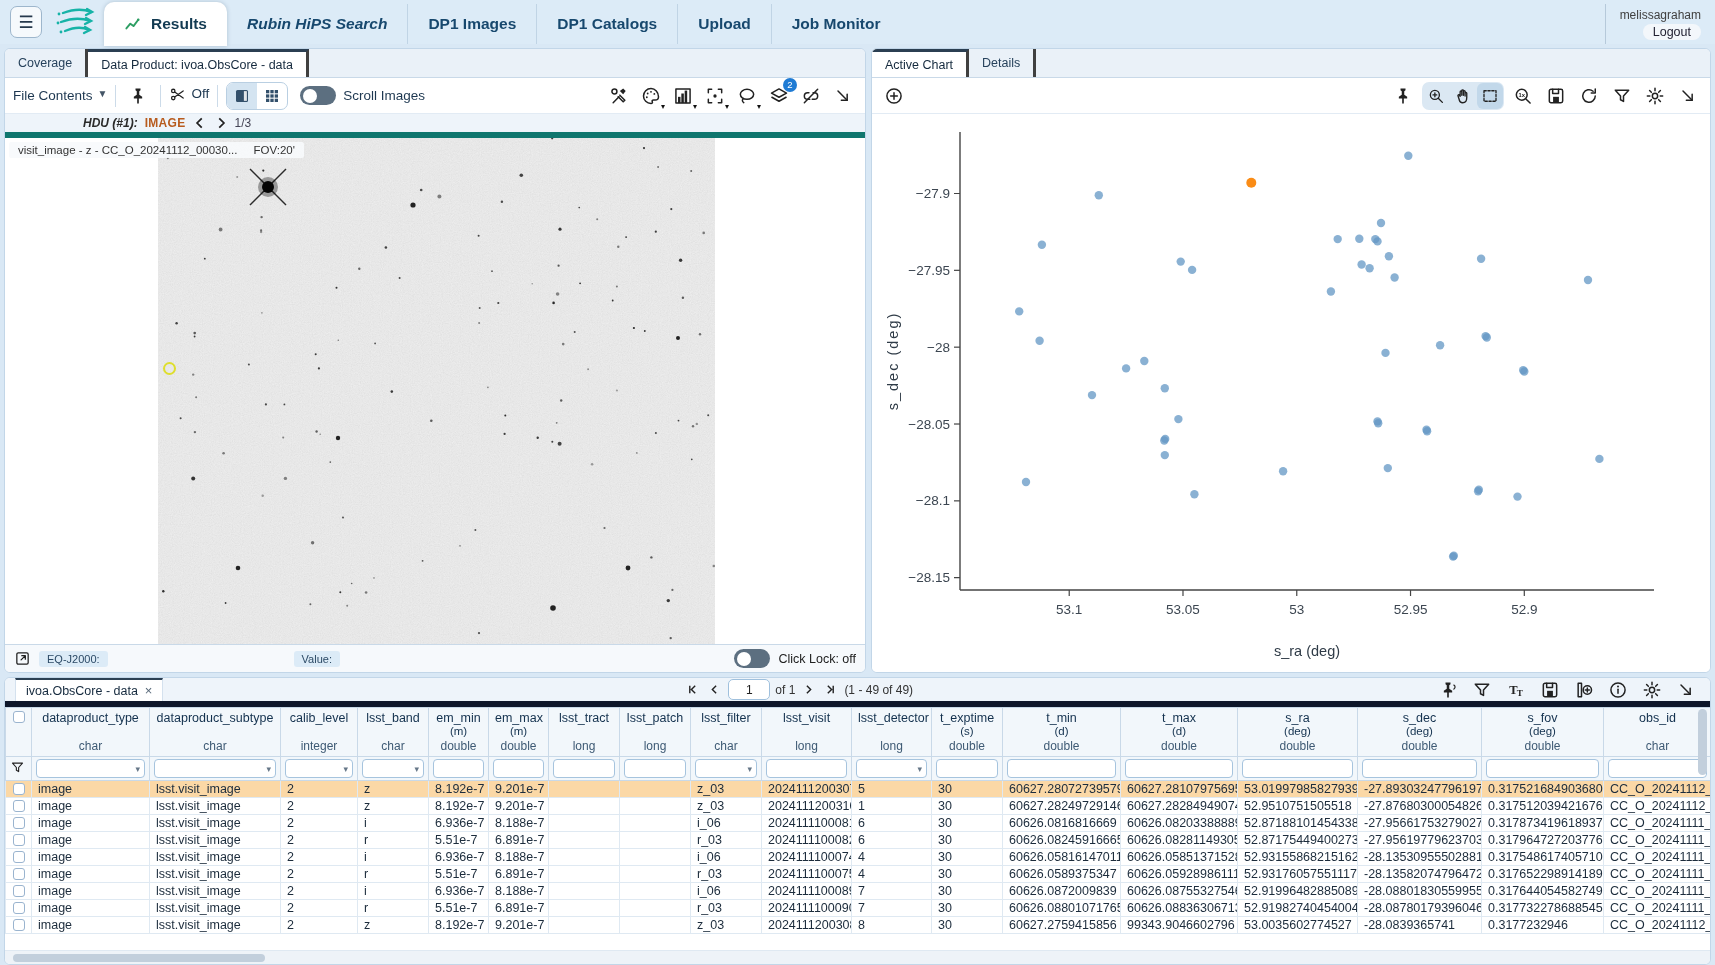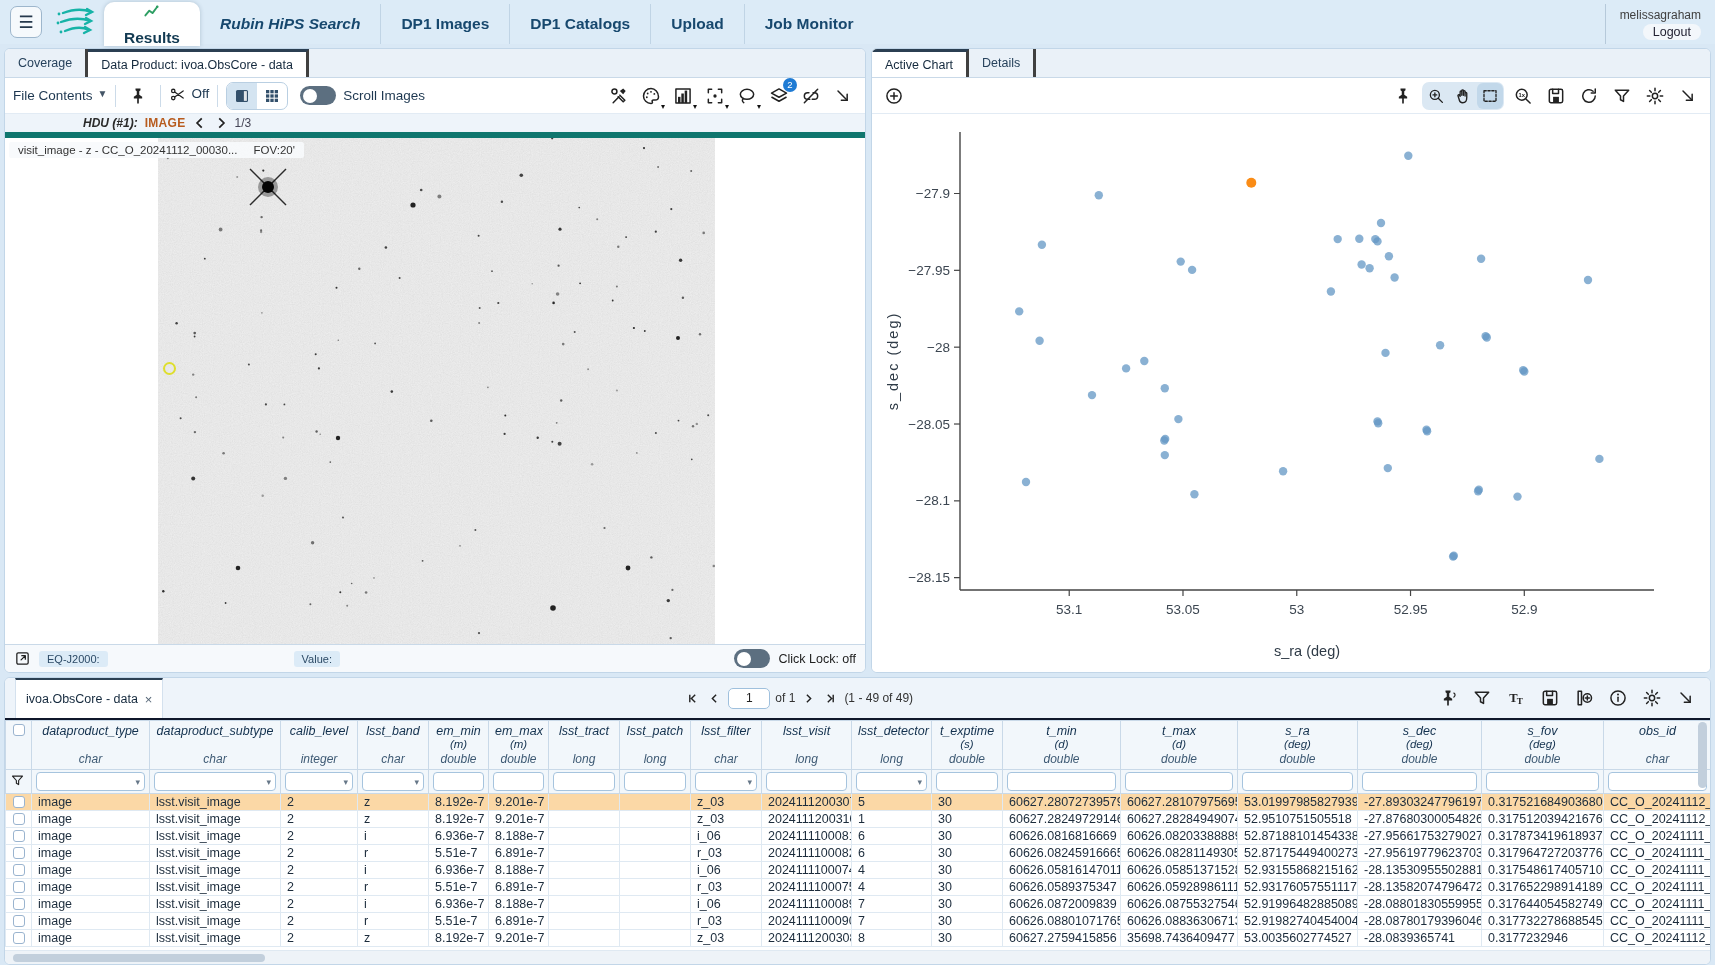--- a/index.html
+++ b/index.html
@@ -11,21 +11,21 @@
     color:#1d2e3f; font-size:13px;
   }
   
   .topbar { height:44px; display:flex; align-items:flex-end; padding:0 10px; background:#dcebf7; position:relative; z-index:5; }
   .topbar-left { display:flex; align-items:center; gap:10px; height:44px; }
   .hamburger { width:32px; height:32px; border:1px solid #9db6cc; border-radius:7px; background:#f5f9fc; display:flex; align-items:center; justify-content:center; font-size:17px; color:#25384c; cursor:pointer; }
   .logo { width:46px; height:36px; display:flex; align-items:center; justify-content:center; }
   .nav-tabs { display:flex; align-items:flex-end; height:44px; margin-left:6px; }
   .nav-tab { padding:0 20px; height:40px; display:flex; align-items:center; gap:8px; font-size:15.5px; font-weight:700; color:#17486e; cursor:pointer; border-left:1px solid #c0d4e5; white-space:nowrap; }
   .nav-tab:first-child { border-left:none; }
-  .nav-tab.active { background:#ffffff; border-radius:10px 10px 0 0; height:44px; color:#123a52; border-left:none; box-shadow:0 0 4px rgba(40,70,100,.25); position:relative; top:2px;flex-direction:column; }
+  .nav-tab.active { background:#ffffff; border-radius:10px 10px 0 0; height:44px; color:#123a52; border-left:none; box-shadow:0 0 4px rgba(40,70,100,.25); position:relative; top:2px; }
   .nav-tab.active + .nav-tab { border-left:none;font-style:italic; }
   .user-box { margin-left:auto; display:flex; flex-direction:column; align-items:flex-end; gap:2px; padding:3px 4px 3px 14px; border-left:1px solid #b6c9da; height:40px; justify-content:center; }
   .user-name { font-size:12px; color:#404040; }
   .logout-btn { font-size:12.5px; background:#f3f7fb; border-radius:10px; padding:1px 10px; color:#223; cursor:pointer; }
   
   .mid { display:flex; gap:5px; padding:4px 4px 0 4px; height:629px; }
   .panel { background:#fff; border:1px solid #c2d6e8; border-radius:6px; overflow:hidden; display:flex; flex-direction:column; }
   .panel.left { width:862px; }
   .panel.right { flex:1; }
   .ptabs { display:flex; background:#eaf1f8; border-bottom:1px solid #c9d9e8; height:29px; align-items:stretch; }
@@ -63,31 +63,31 @@
   
   .ctoolbar { height:36px; display:flex; align-items:center; padding:0 8px; border-bottom:1px solid #e2ebf4; gap:6px; }
   .ct-right { margin-left:auto; display:flex; align-items:center; gap:5px; }
   .tool-group { display:flex; align-items:center; background:#dbe8f3; border-radius:7px; padding:1px; gap:1px; }
   .tool-group .tbtn { width:26px; height:26px; }
   .tool-group .tbtn.sel { background:#c2d8ea; }
   .chart-area { flex:1; position:relative; background:#fff; }
   .chart-area svg { position:absolute; left:0; top:0; }
   
   .bottom { margin:4px 4px 0 4px; height:288px; background:#fff; border:1px solid #c2d6e8; border-radius:6px; overflow:hidden; display:flex; flex-direction:column; }
-  .bt-head { height:42px; background:#eef4fa; display:flex; align-items:center; padding:0 10px; gap:6px; border-bottom:2px solid #0f172a; }
+  .bt-head { height:29px; background:#eef4fa; display:flex; align-items:center; padding:0 10px; gap:6px; border-bottom:6px solid #0f172a; }
   .bt-tab { font-size:12.5px; color:#14293d; display:flex; align-items:center; gap:7px; padding:0 4px; height:100%; background:#fff; border:1px solid #d4e1ee; border-bottom:none; border-top:2px solid #2b3f52; padding:0 10px; }
   .bt-close { color:#567; cursor:pointer; font-size:13px; }
   .pager { display:flex; align-items:center; gap:5px; font-size:12px; color:#333; margin:0 auto; }
   .pager .pbtn { cursor:pointer; display:flex; align-items:center; padding:2px; }
   .pager input { width:42px; height:21px; border:1px solid #9fc0dd; border-radius:5px; text-align:center; font-size:12px; color:#222; }
   .bt-tools { display:flex; align-items:center; gap:6px; }
   .tbl-wrap { position:relative; flex:1; overflow:hidden; }
   table.grid { border-collapse:collapse; table-layout:fixed; width:1706px; }
   table.grid th, table.grid td { border:1px solid #dfe9f2; padding:1px 6px; font-weight:400; text-align:left; white-space:nowrap; overflow:hidden; font-size:12.5px; color:#1c2c3c; }
-  table.grid thead th { border-color:#c9d9e8; background:#f2f7fb; vertical-align:top; padding-top:3px;font-style:italic; }
+  table.grid thead th { border-color:#c9d9e8; background:#f2f7fb; vertical-align:top; padding-top:3px; }
   .cn { font-size:12.5px; color:#13314e; text-align:center; }
   .cu { font-size:11.5px; color:#13314e; text-align:center; min-height:14px; }
   .ct2 { font-size:12px; color:#3e5a74; text-align:center; padding-bottom:2px; }
   tr.frow td { background:#f2f7fb; border-color:#c9d9e8; padding:2px 4px; }
   .fbox { height:19px; border:1px solid #a6c4de; border-radius:4px; background:#fff; display:flex; align-items:center; justify-content:flex-end; padding:0 4px; color:#678; font-size:9px; }
   .cb { width:12px; height:12px; border:1.5px solid #9ab4cf; border-radius:3px; background:#fff; margin:0 auto; }
   tr.sel td { background:#fbd8a6; }
   .vscroll { position:absolute; right:2px; top:2px; width:10px; height:166px; }
   .vscroll .thumb { width:9px; height:66px; border-radius:5px; background:#c2cfdc; }
   .hscroll { height:14px; background:#eef3f8; border-top:1px solid #dfe9f2; position:relative; }
@@ -1113,21 +1113,21 @@
             <td>z</td>
             <td>8.192e-7</td>
             <td>9.201e-7</td>
             <td></td>
             <td></td>
             <td>z_03</td>
             <td>2024111200308</td>
             <td>8</td>
             <td>30</td>
             <td>60627.2759415856</td>
-            <td>35698.7436409477</td>
+            <td>99343.9046602796</td>
             <td>53.0035602774527</td>
             <td>-28.0839365741</td>
             <td>0.3177232946</td>
             <td>CC_O_20241112_0</td>
           </tr>
         </tbody>
       </table>
     <div class="vscroll">
         <div class="thumb"></div>
       </div>

